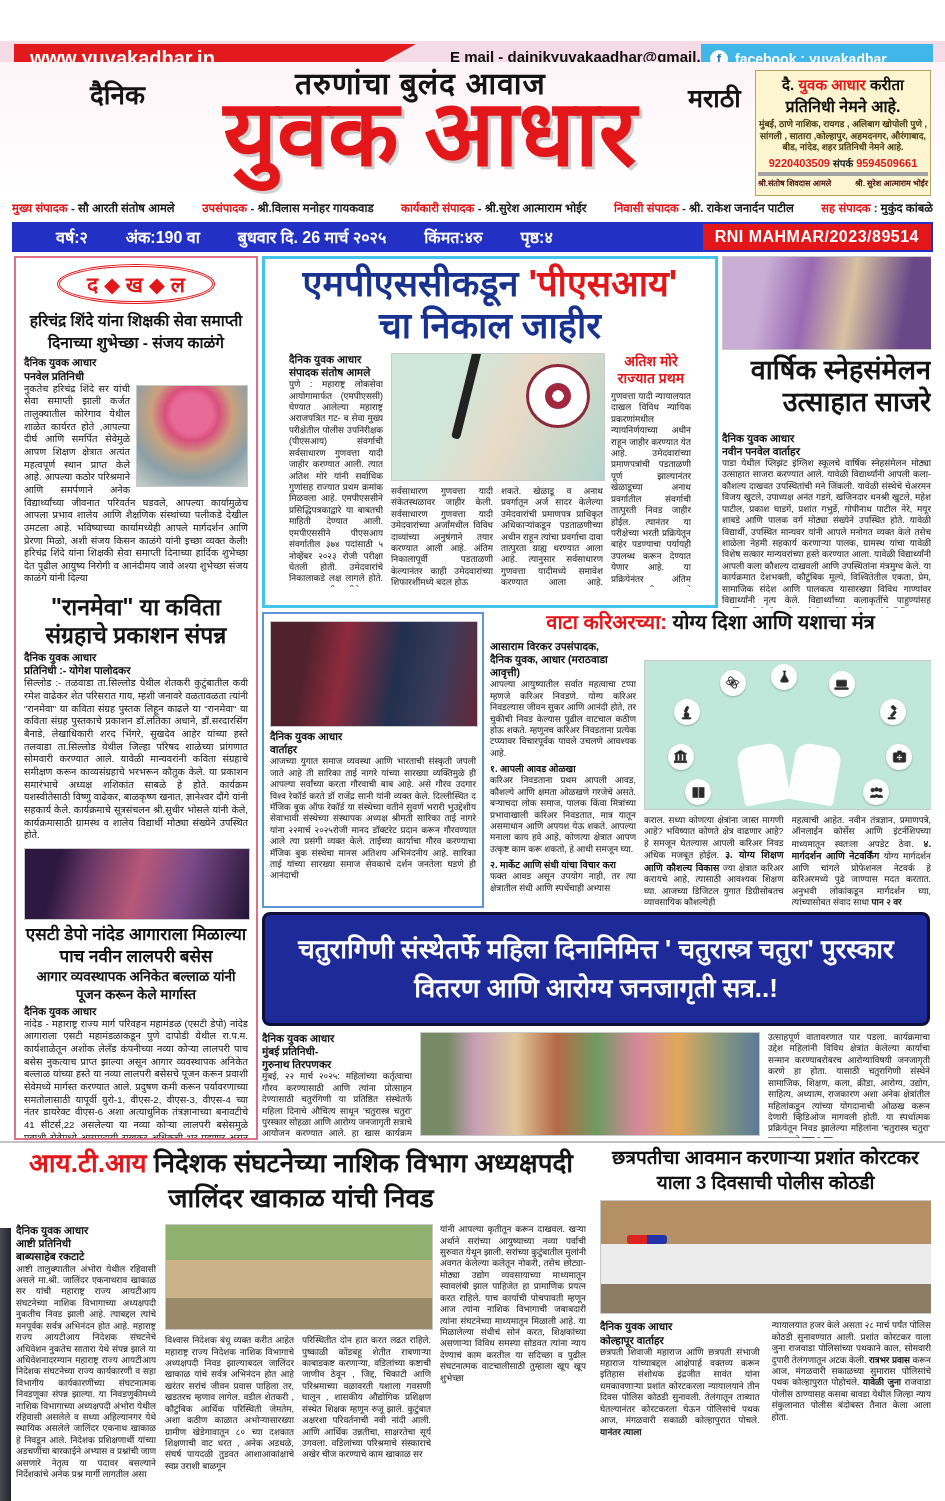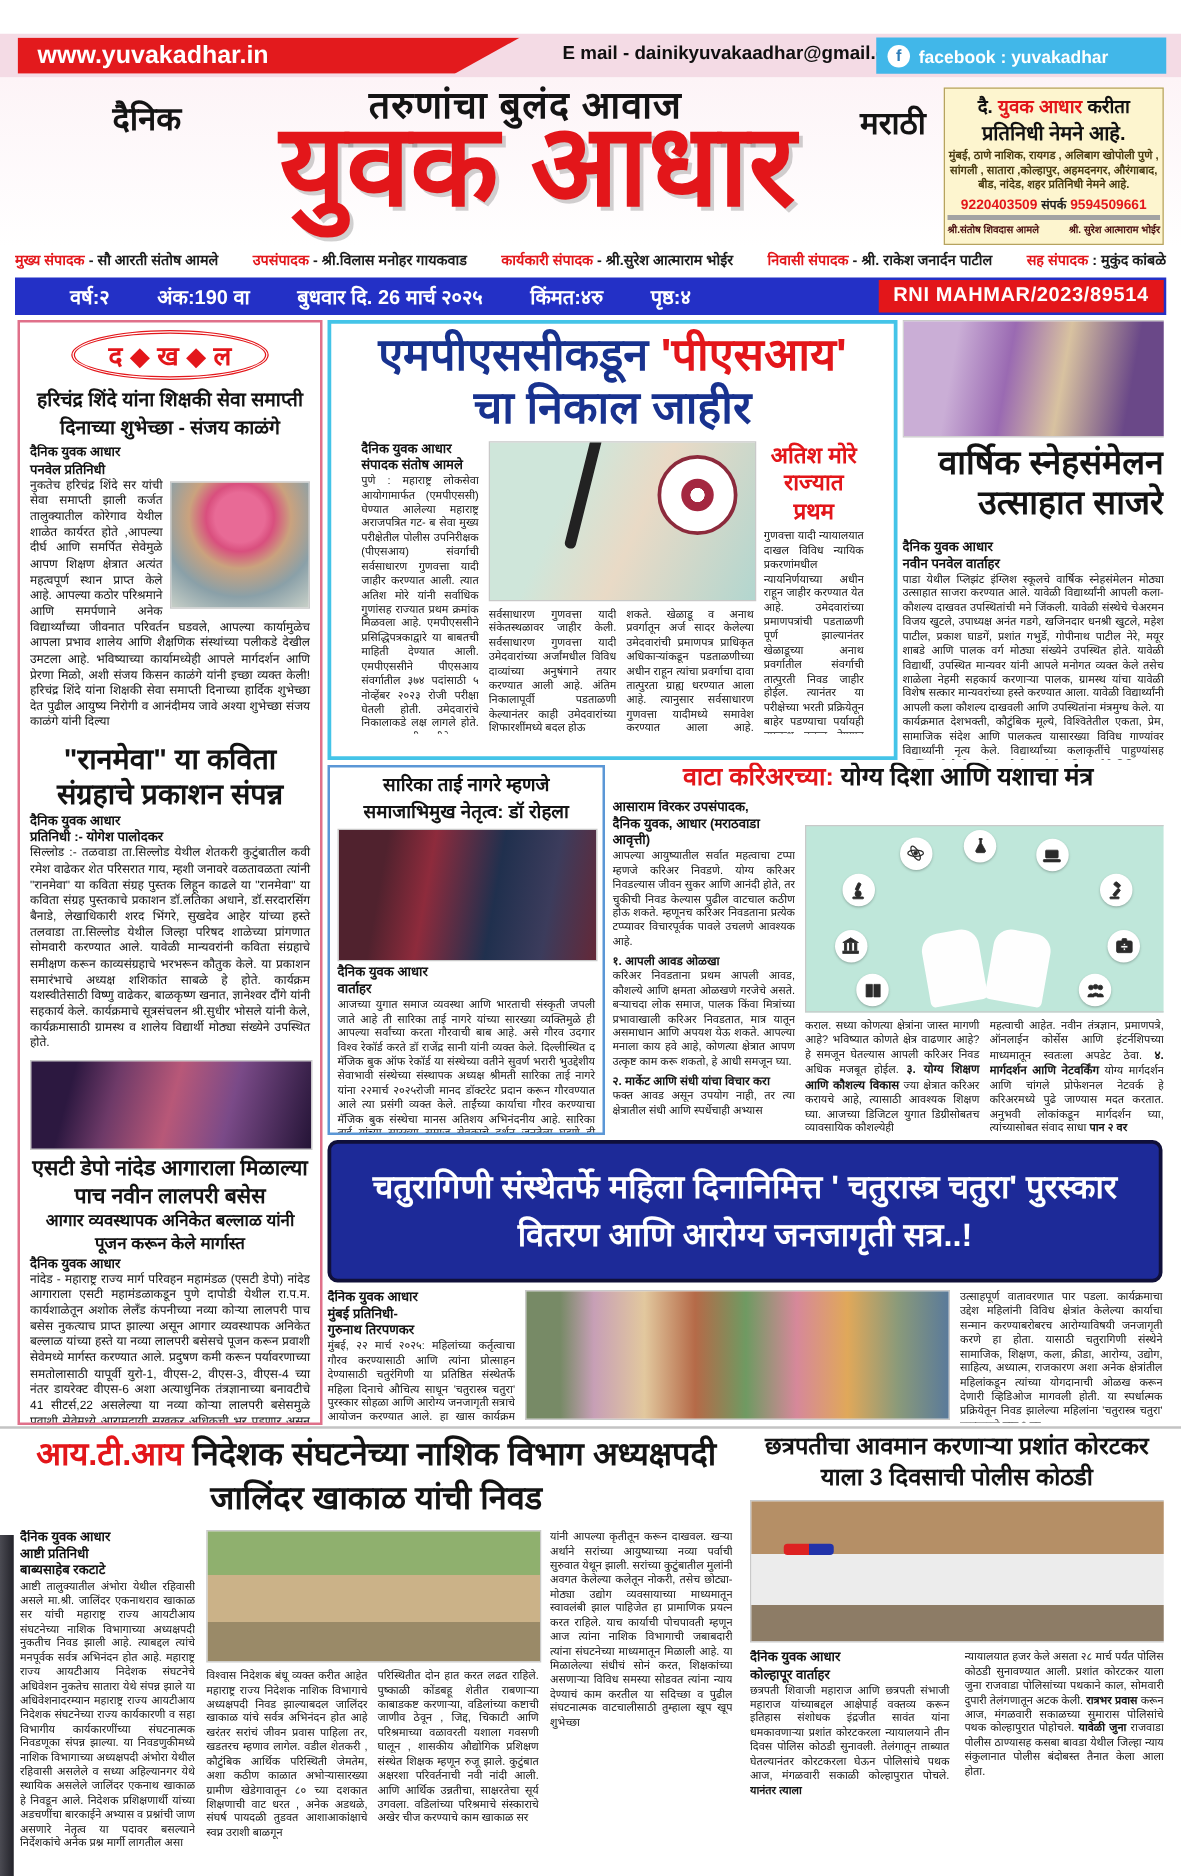--- a/index.html
+++ b/index.html
@@ -1,21 +1,21 @@
 <!DOCTYPE html>
 <html><head>
 <meta charset="utf-8">
 <style>
   html,body{margin:0;padding:0;background:#e8e8e8;}
   .page{position:relative;width:945px;height:1501px;background:#fff;margin:0 auto;overflow:hidden;
         font-family:"Liberation Sans","DejaVu Sans",sans-serif;color:#141414;}
   .photo{background-size:cover;position:relative;overflow:hidden;border:1px solid #c9c9c9;}
 
   
-  .topband{position:absolute;top:27px;left:0;width:100%;height:35px;background:#f4dbe5;}
+  .topband{position:absolute;top:41px;left:0;width:100%;height:35px;background:#f4dbe5;}
   .ribbon{position:absolute;left:14px;top:3px;width:402px;height:29px;background:#e31a1d;color:#fff;
           font-weight:bold;font-size:20px;display:flex;align-items:center;padding-left:16px;box-sizing:border-box;
           clip-path:polygon(0 0,100% 0,87% 100%,0 100%);}
   .email{position:absolute;left:450px;top:7px;font-weight:bold;font-size:15px;color:#101010;}
   .fbbox{position:absolute;right:12px;top:3px;width:232px;height:29px;background:#41b7e9;color:#fff;
          font-weight:bold;font-size:14px;display:flex;align-items:center;gap:7px;padding-left:9px;box-sizing:border-box;}
   .fbicon{width:18px;height:18px;border-radius:50%;background:#fff;color:#2c7cb8;display:flex;align-items:center;
           justify-content:center;font-weight:bold;font-size:13px;flex:0 0 auto;}
 
   
@@ -72,21 +72,21 @@
   .mpsc-mid{width:212px;flex:0 0 auto;}
   .ph-mpsc{width:212px;height:126px;background:linear-gradient(115deg,#cfe6da 0 30%,#e9dac6 55%,#b2d6cf);}
   .mpsc-logo{position:absolute;right:14px;top:10px;width:58px;height:58px;border-radius:50%;background:#fff;
              border:3px solid #8c2a3c;}
   .mpsc-logo i{position:absolute;left:50%;top:50%;width:26px;height:26px;margin:-13px 0 0 -13px;border-radius:50%;
                background:radial-gradient(#fff 0 30%,#a42740 32%);}
   .pen{position:absolute;left:70px;top:-6px;width:9px;height:92px;background:#222;transform:rotate(14deg);border-radius:4px;}
   .mpsc-mid-cols{display:flex;gap:8px;margin-top:5px;}
   .mpsc-mid-cols>div{flex:1;overflow:hidden;height:100px;}
   .mpsc-c4{flex:1;overflow:hidden;}
-  .h-atish{color:#e3161a;font-size:18px;font-weight:bold;text-align:center;line-height:1.25;margin-bottom:3px;}
+  .h-atish{color:#e3161a;font-size:14px;font-weight:bold;text-align:center;line-height:1.25;margin-bottom:3px;}
   .stext{font-size:8.8px;line-height:1.3;text-align:justify;}
 
   
   .rightcol{position:absolute;left:722px;top:256px;width:209px;height:352px;overflow:hidden;}
   .ph-school{width:100%;height:92px;background:linear-gradient(100deg,#caaed6 0 20%,#9a6ab2 40%,#d8c2a0 60%,#6a4888 85%);}
   .h-sneha{font-size:27px;font-weight:bold;text-align:right;line-height:1.2;margin:4px 0 13px;}
 
   
   .sarikabox{position:absolute;left:262px;top:612px;width:222px;height:296px;border:2px solid #5b97d6;
              box-sizing:border-box;padding:4px 6px;overflow:hidden;}
@@ -260,21 +260,20 @@
 
   <div class="rightcol">
     <div class="ph-school photo"></div>
     <div class="h-sneha">वार्षिक स्नेहसंमेलन उत्साहात साजरे</div>
     <div class="byline">दैनिक युवक आधार</div>
     <div class="byline">नवीन पनवेल वार्ताहर</div>
     <div class="stext">पाडा येथील प्लिझंट इंग्लिश स्कूलचे वार्षिक स्नेहसंमेलन मोठ्या उत्साहात साजरा करण्यात आले. यावेळी विद्यार्थ्यांनी आपली कला-कौशल्य दाखवत उपस्थितांची मने जिंकली. यावेळी संस्थेचे चेअरमन विजय खुटले, उपाध्यक्ष अनंत गडगे, खजिनदार धनश्री खुटले, महेश पाटील, प्रकाश घाडगें, प्रशांत गभुर्डे, गोपीनाथ पाटील नेरे, मयूर शाबडे आणि पालक वर्ग मोठ्या संख्येने उपस्थित होते. यावेळी विद्यार्थी, उपस्थित मान्यवर यांनी आपले मनोगत व्यक्त केले तसेच शाळेला नेहमी सहकार्य करणाऱ्या पालक, ग्रामस्थ यांचा यावेळी विशेष सत्कार मान्यवरांच्या हस्ते करण्यात आला. यावेळी विद्यार्थ्यांनी आपली कला कौशल्य दाखवली आणि उपस्थितांना मंत्रमुग्ध केले. या कार्यक्रमात देशभक्ती, कौटुंबिक मूल्ये, विश्वितेतील एकता, प्रेम, सामाजिक संदेश आणि पालकत्व यासारख्या विविध गाण्यांवर विद्यार्थ्यांनी नृत्य केले. विद्यार्थ्यांच्या कलाकृतींचे पाहुण्यांसह उपस्थितांनी देखील कौतुक केले. शाळेतील विद्यार्थ्यांनी विविध कला संस्कृतीवर नृत्य सादर करून उपस्थितांना मंत्रमुग्ध केले. यावेळी विद्यार्थ्यांना मेडल आणि प्रशस्तीपत्र देऊन गौरवण्यात आले.</div>
   </div>
 
   <div class="sarikabox">
-    <div class="h-sarika">सारिका ताई नागरे म्हणजे समाजाभिमुख नेतृत्व: डॉ रोहला</div>
     <div class="ph-grad photo"></div>
     <div class="byline">दैनिक युवक आधार</div>
     <div class="byline">वार्ताहर</div>
     <div class="stext"><span>आजच्या युगात समाज व्यवस्था आणि भारताची संस्कृती जपली जाते आहे ती सारिका ताई नागरे यांच्या सारख्या व्यक्तिमुळे ही आपल्या सर्वांच्या करता गौरवाची बाब आहे. असे गौरव उदगार विश्व रेकॉर्ड करते डॉ राजेंद्र सानी यांनी व्यक्त केले. दिल्लीस्थित द मॅजिक बुक ऑफ रेकॉर्ड या संस्थेच्या वतीने सुवर्ण भरारी भुउद्देशीय सेवाभावी संस्थेच्या संस्थापक अध्यक्ष श्रीमती सारिका ताई नागरे यांना २२मार्च २०२५रोजी मानद डॉक्टरेट प्रदान करून गौरवण्यात आले त्या प्रसंगी व्यक्त केले. ताईंच्या कार्याचा गौरव करण्याचा मॅजिक बुक संस्थेचा मानस अतिशय अभिनंदनीय आहे. सारिका ताई यांच्या सारख्या समाज सेवकाचे दर्शन जनतेला घडणे ही आनंदाची</span> </div>
   </div>
 
   <div class="career">
     <div class="h-career"><span class="red">वाटा करिअरच्या:</span><span> योग्य दिशा आणि यशाचा मंत्र</span></div>
     <div class="career-row">
       <div class="career-left">

